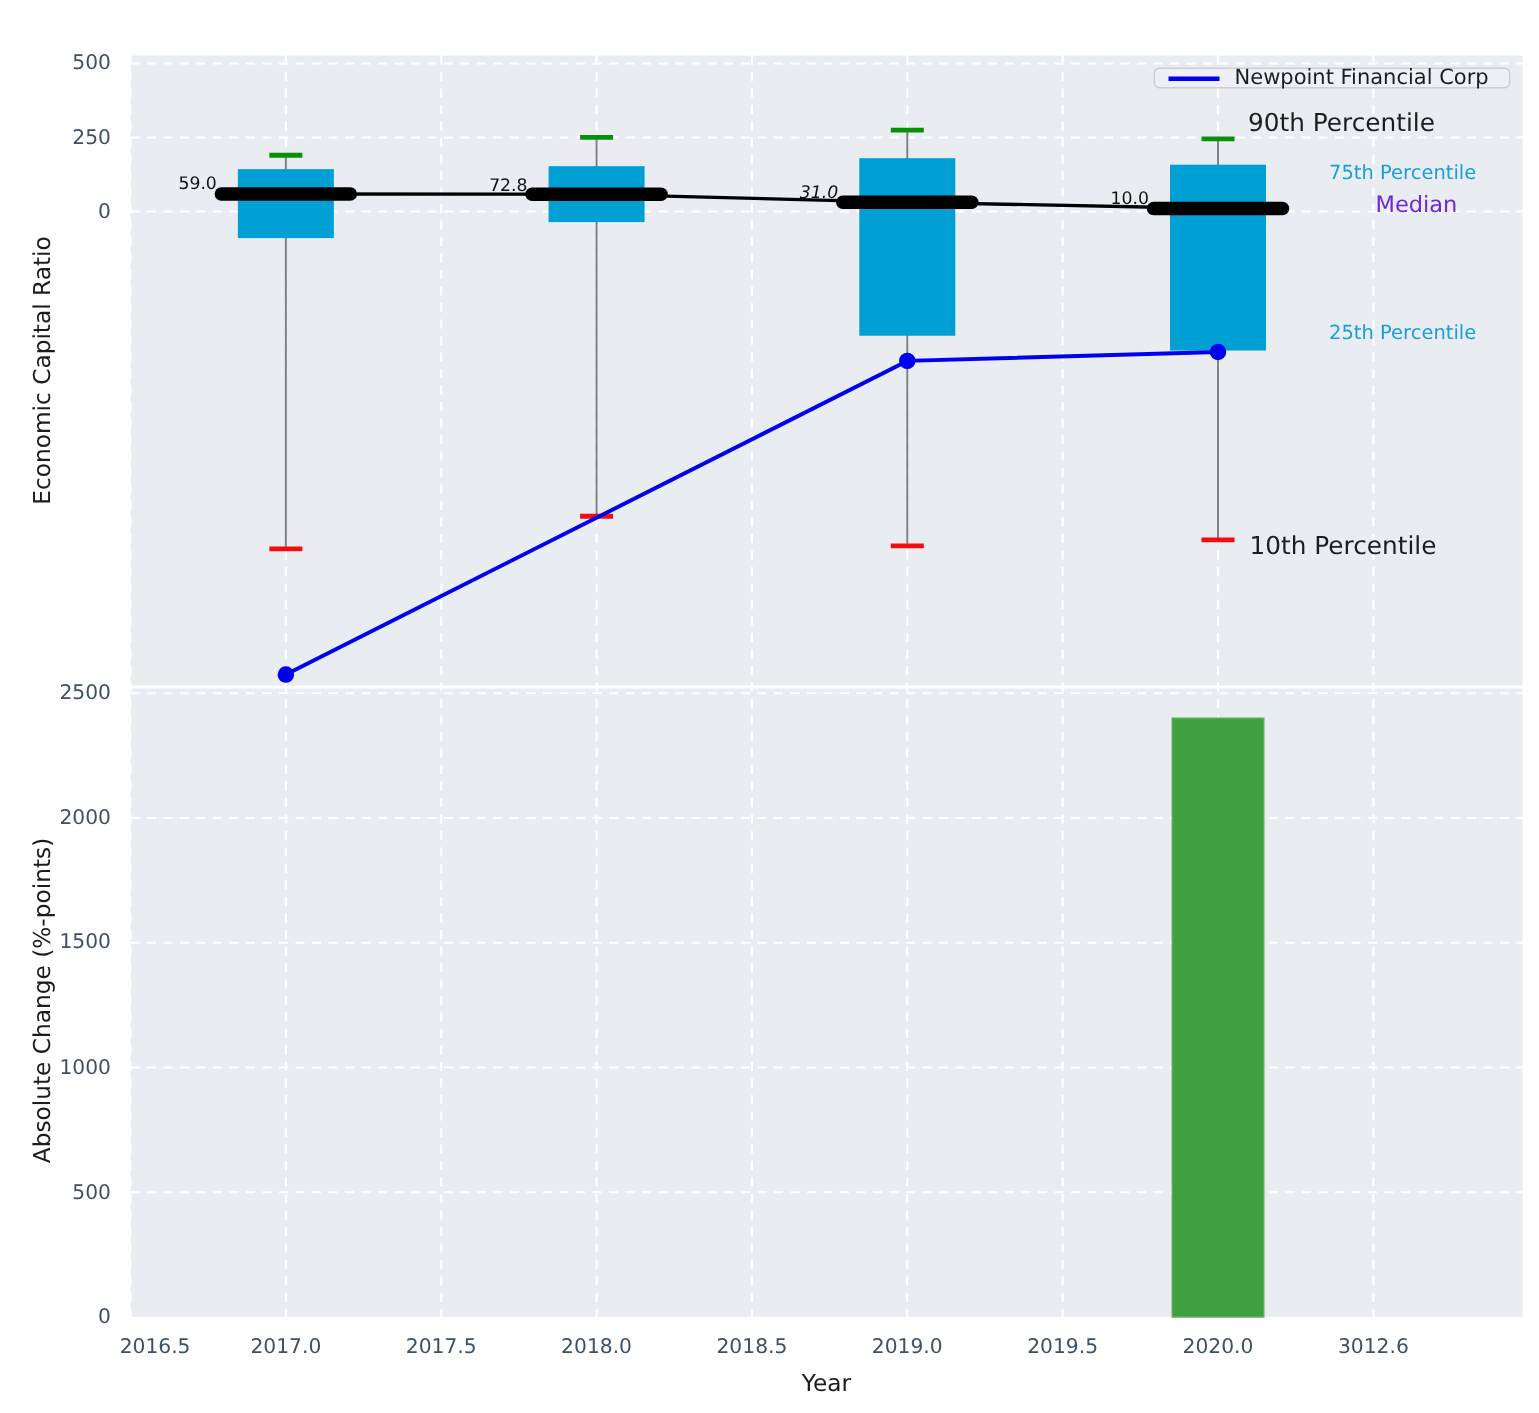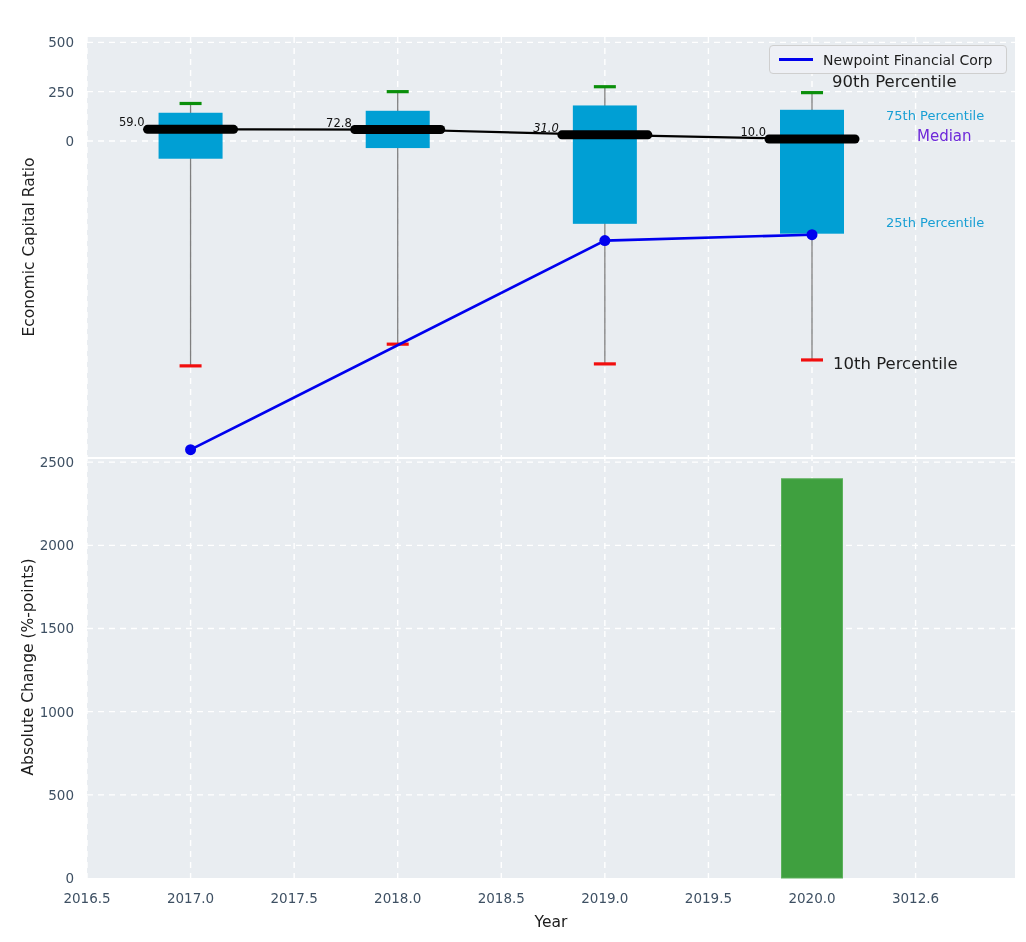--- a/index.html
+++ b/index.html
@@ -18,21 +18,21 @@
   .lbl{position:absolute;font-size:13.5px;color:#3e5063;line-height:18px;white-space:nowrap;}
   .ylabel{
     position:absolute;text-align:center;font-size:15.5px;color:#1c1c1c;
     transform:rotate(-90deg);
   }
   .xlabel{
     position:absolute;left:87px;top:913px;width:928px;
     text-align:center;font-size:15.5px;color:#1c1c1c;
   }
   .legend{
-    position:absolute;left:769px;top:45px;width:238px;height:29px;
+    position:absolute;left:769px;top:45px;width:238px;height:14px;
     background:#eef0f5;border:1px solid #cfcfcf;border-radius:4px;
     display:flex;align-items:center;box-sizing:border-box;padding:0 9px;
   }
   .legend-line{display:inline-block;width:34px;height:3px;background:#0000ee;margin-right:10px;flex:0 0 auto;}
   .legend-text{font-size:14px;color:#1d1d1d;white-space:nowrap;}
 </style>
 </head>
 <body>
 
 <div id="fig">
@@ -96,21 +96,21 @@
   </div>
 <div class="lbl" style="left: 0px; top: 33.3266px; width: 74px; text-align: right;">500</div>
     <div class="lbl" style="left: 0px; top: 82.6471px; width: 74px; text-align: right;">250</div>
     <div class="lbl" style="left: 0px; top: 131.968px; width: 74px; text-align: right;">0</div>
     <div class="lbl" style="left: 0px; top: 453.158px; width: 74px; text-align: right;">2500</div>
     <div class="lbl" style="left: 0px; top: 536.327px; width: 74px; text-align: right;">2000</div>
     <div class="lbl" style="left: 0px; top: 619.495px; width: 74px; text-align: right;">1500</div>
     <div class="lbl" style="left: 0px; top: 702.663px; width: 74px; text-align: right;">1000</div>
     <div class="lbl" style="left: 0px; top: 785.832px; width: 74px; text-align: right;">500</div>
     <div class="lbl" style="left: 0px; top: 869px; width: 74px; text-align: right;">0</div>
-    <div class="lbl" style="left: 47px; top: 889px; width: 80px; text-align: center;">2016.5</div>
+    <div class="lbl" style="left: 47px; top: 889px; width: 80px; text-align: right;">2016.5</div>
     <div class="lbl" style="left: 150.571px; top: 889px; width: 80px; text-align: center;">2017.0</div>
     <div class="lbl" style="left: 254.143px; top: 889px; width: 80px; text-align: center;">2017.5</div>
     <div class="lbl" style="left: 357.714px; top: 889px; width: 80px; text-align: center;">2018.0</div>
     <div class="lbl" style="left: 461.286px; top: 889px; width: 80px; text-align: center;">2018.5</div>
     <div class="lbl" style="left: 564.857px; top: 889px; width: 80px; text-align: center;">2019.0</div>
     <div class="lbl" style="left: 668.429px; top: 889px; width: 80px; text-align: center;">2019.5</div>
     <div class="lbl" style="left: 772px; top: 889px; width: 80px; text-align: center;">2020.0</div>
     <div class="lbl" style="left: 875.571px; top: 889px; width: 80px; text-align: center;">3012.6</div>
     <div class="lbl" style="left: 74.5714px; top: 113.328px; width: 70px; text-align: right; font-size: 11.5px; color: rgb(17, 17, 17);">59.0</div>
     <div class="lbl" style="left: 281.714px; top: 113.525px; width: 70px; text-align: right; font-size: 11.5px; color: rgb(17, 17, 17);">72.8</div>

